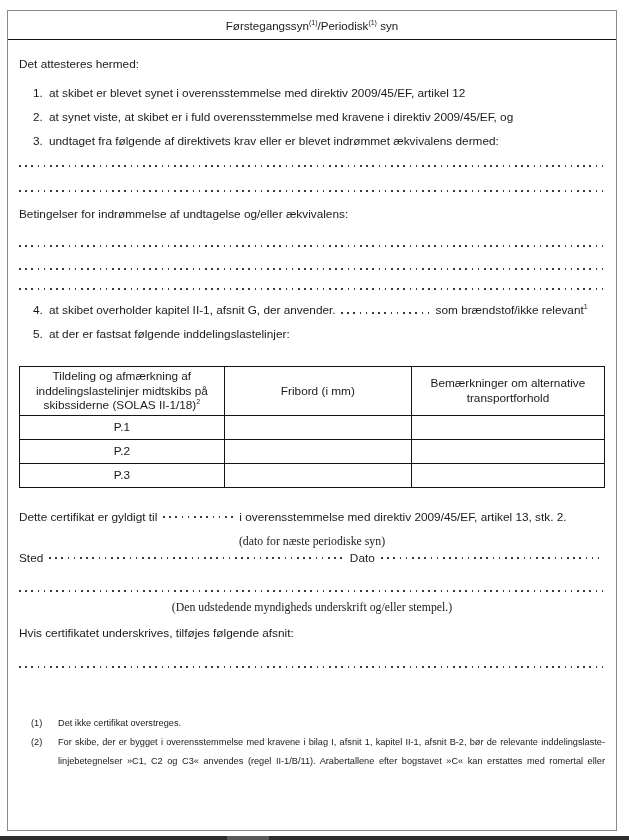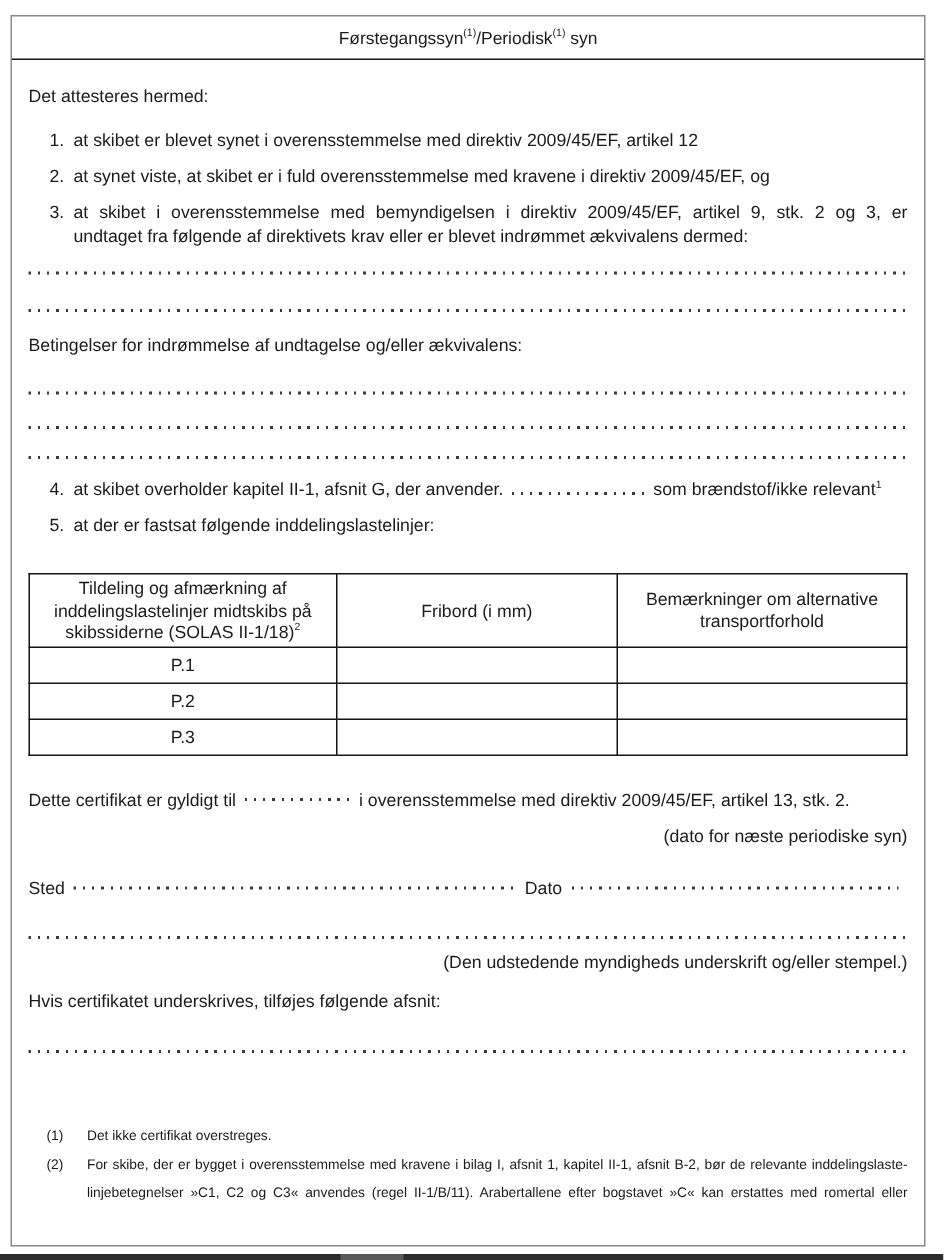--- a/index.html
+++ b/index.html
@@ -44,23 +44,23 @@
     border:1.4px solid #141414; text-align:center; font-weight:normal;
     padding:2px 6px; box-sizing:border-box;
   }
   table.loadlines th { height:47px; line-height:14.5px; }
   table.loadlines td { height:24px; }
   .c1 { width:35%; } .c2 { width:32%; } .c3 { width:33%; }
   .flexline { display:flex; align-items:center; white-space:nowrap; }
   .flexline .dots { align-self:center; margin:0 6px; }
   .validity { margin-top:21px; }
   .validity .dots { width:70px; }
-  .center { text-align:right; }
+  .center { text-align:center;font-family:Liberation Serif, serif; }
   .caption1 { margin-top:8px; }
-  .steddato { margin-top:19px; }
+  .steddato { margin-top:1px; }
   .d1 { flex:1.35; } .d2 { flex:1; }
   .dl-sig { margin-top:24px; }
   .authority { margin-top:7px; }
   .ifsigned { margin-top:10px; }
   .declaration { margin-top:10px; line-height:15px; }
   .dl-us { margin-top:25px; }
   .underskrift { margin-top:8px; }
   .footnotes { margin-top:46px; font-size:9.2px; }
   .fn-row { display:flex; }
   .fn-row .fn-num { flex:0 0 27px; margin-left:12px; line-height:19px; }
@@ -89,21 +89,20 @@
     </div>
 
     <div class="item">
       <span class="num">2.</span>
       <span class="itext">at synet viste, at skibet er i fuld overensstemmelse med kravene i direktiv 2009/45/EF, og</span>
     </div>
 
     <div class="item">
       <span class="num">3.</span>
       <span class="itext">
-        <div class="jl">at skibet i overensstemmelse med bemyndigelsen i direktiv 2009/45/EF, artikel 9, stk. 2 og 3, er</div>
         <div>undtaget fra følgende af direktivets krav eller er blevet indrømmet ækvivalens dermed:</div>
       </span>
     </div>
 
     <div class="dotline dl-m16"></div>
     <div class="dotline dl-m23"></div>
 
     <div class="conditions">Betingelser for indrømmelse af undtagelse og/eller ækvivalens:</div>
 
     <div class="dotline dl-m23"></div>

